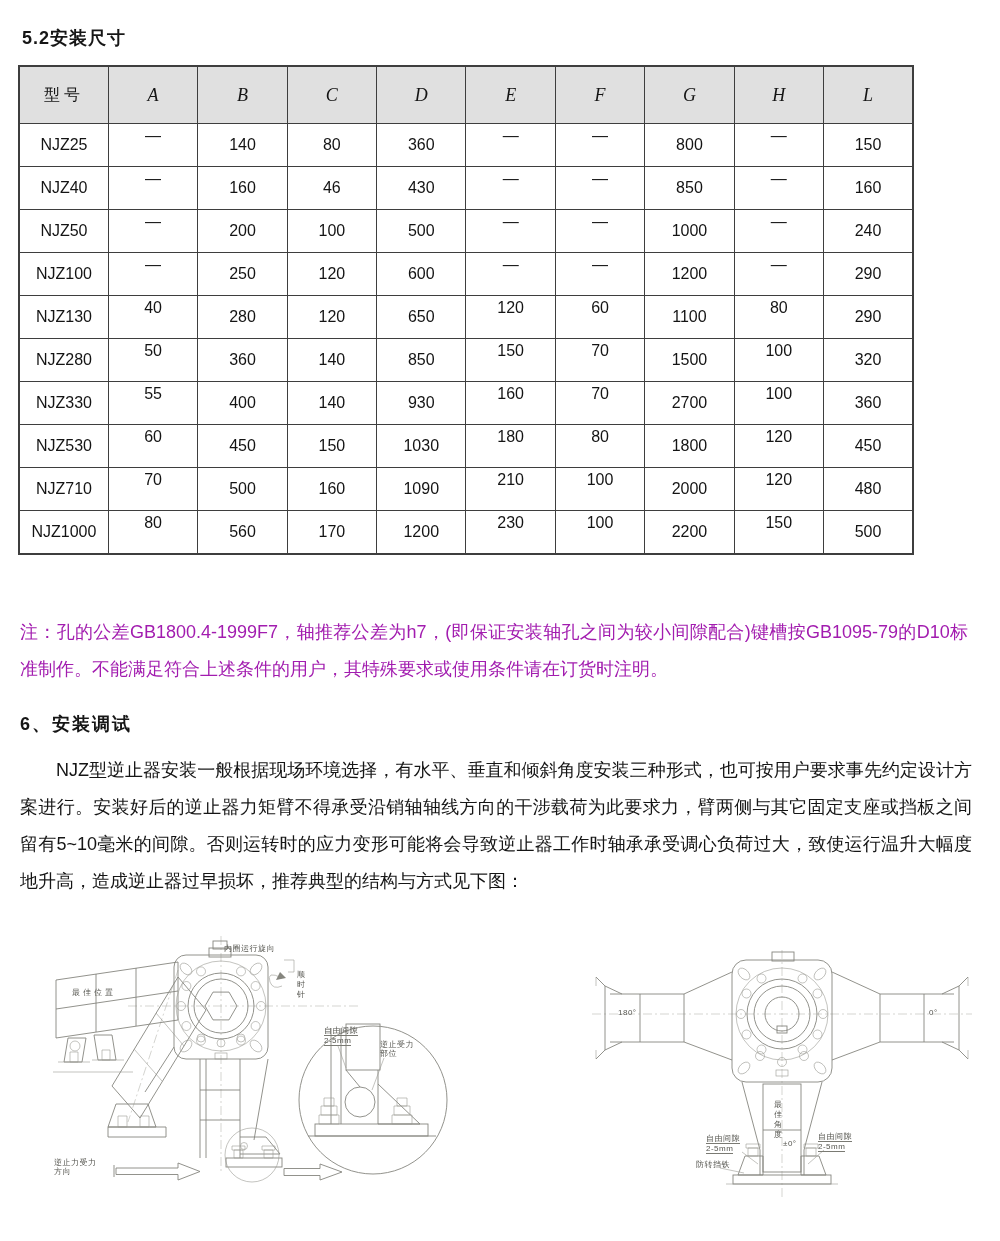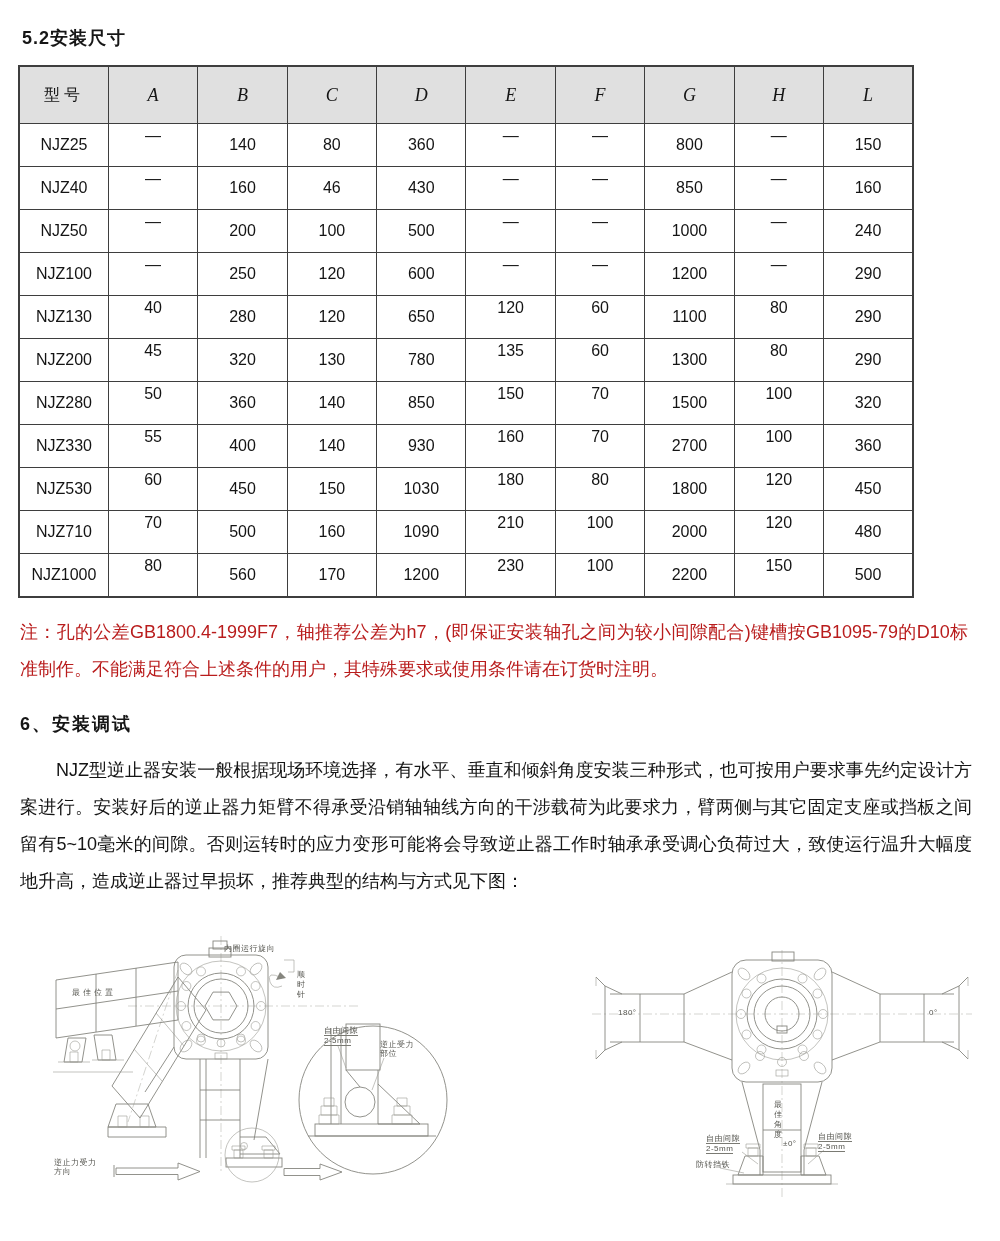--- a/index.html
+++ b/index.html
@@ -4,21 +4,21 @@
 <style>
   html,body{margin:0;padding:0;background:#ffffff;}
   body{
     width:1000px;height:1241px;position:relative;overflow:hidden;
     font-family:"Liberation Sans","DejaVu Sans",sans-serif;color:#1a1a1a;
   }
   .abs{position:absolute;}
 
   
   .sec-title{left:22px;top:26px;font-size:18px;font-weight:bold;letter-spacing:1px;color:#161616;}
-  .note{left:20px;top:614px;width:948px;font-size:18px;line-height:37px;text-align:justify;color:#b91c1c;}
+  .note{left:20px;top:614px;width:948px;font-size:18px;line-height:37px;text-align:justify;color:#a21caf;}
   .sec6-title{left:20px;top:712px;font-size:18px;font-weight:bold;letter-spacing:2px;color:#161616;}
   .para{left:20px;top:752px;width:952px;font-size:18px;line-height:37px;text-align:justify;text-indent:2em;color:#151515;}
 
   
   table.dims{
     position:absolute;left:18px;top:65px;width:896px;
     border-collapse:collapse;table-layout:fixed;background:#fff;
   }
   table.dims th,table.dims td{
     border:1px solid #3e3e3e;text-align:center;vertical-align:middle;
@@ -118,32 +118,20 @@
       </tr>
       <tr>
         <td>NJZ130</td>
         <td class="top">40</td>
         <td>280</td>
         <td>120</td>
         <td>650</td>
         <td class="top">120</td>
         <td class="top">60</td>
         <td>1100</td>
-        <td class="top">80</td>
-        <td>290</td>
-      </tr>
-      <tr>
-        <td>NJZ200</td>
-        <td class="top">45</td>
-        <td>320</td>
-        <td>130</td>
-        <td>780</td>
-        <td class="top">135</td>
-        <td class="top">60</td>
-        <td>1300</td>
         <td class="top">80</td>
         <td>290</td>
       </tr>
       <tr>
         <td>NJZ280</td>
         <td class="top">50</td>
         <td>360</td>
         <td>140</td>
         <td>850</td>
         <td class="top">150</td>

